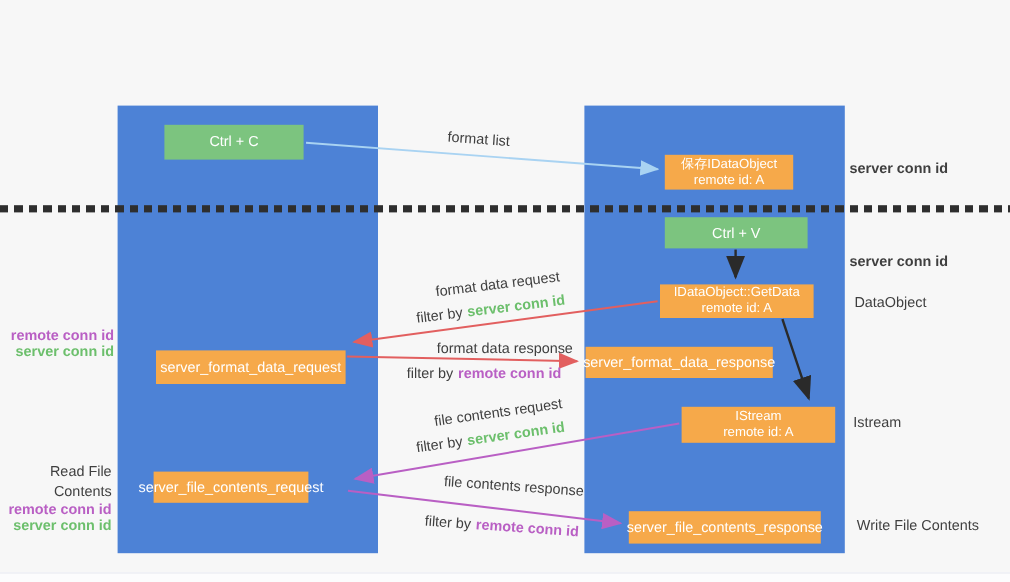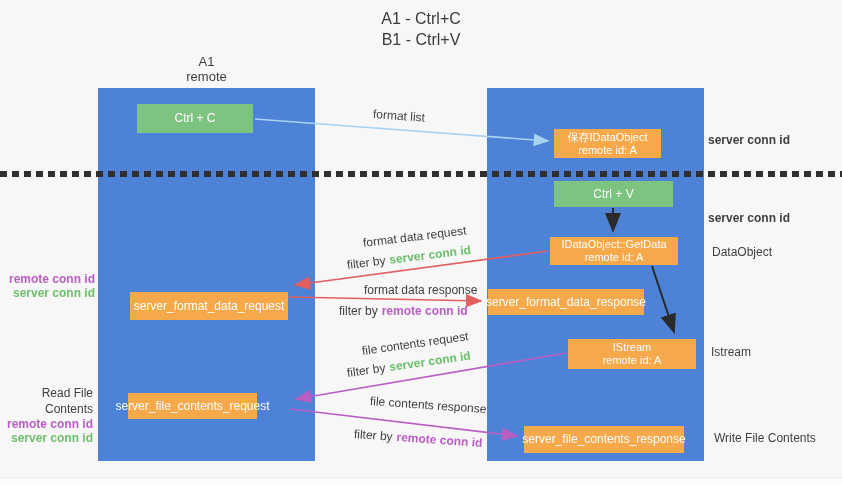--- a/index.html
+++ b/index.html
@@ -28,29 +28,21 @@
   .ann{position:absolute;font-size:12px;color:#3f3f3f;white-space:nowrap;z-index:5;}
   .leftblock{position:absolute;text-align:right;font-size:12px;line-height:14px;z-index:5;}
   .leftblock .rt{color:#3f3f3f;font-weight:normal;line-height:16px;}
   .bottom-strip{position:absolute;left:0;top:477px;width:842px;height:8px;background:#fcfcfd;border-top:1px solid #e9ecf2;}
 </style>
 </head>
 <body>
 
 <div class="canvas">
 
-  <div class="title">
-    <div>A1 - Ctrl+C</div>
-    <div>B1 - Ctrl+V</div>
-  </div>
 
-  <div class="hdr hdr-a1">
-    <div>A1</div>
-    <div>remote</div>
-  </div>
 
   <div class="lane lane-a1"></div>
   <div class="lane lane-b1"></div>
 
   <div class="separator"></div>
 
   <div class="node greenbox" style="left:137px;top:104px;width:116px;height:29px;">
     <div>Ctrl + C</div>
   </div>
 

